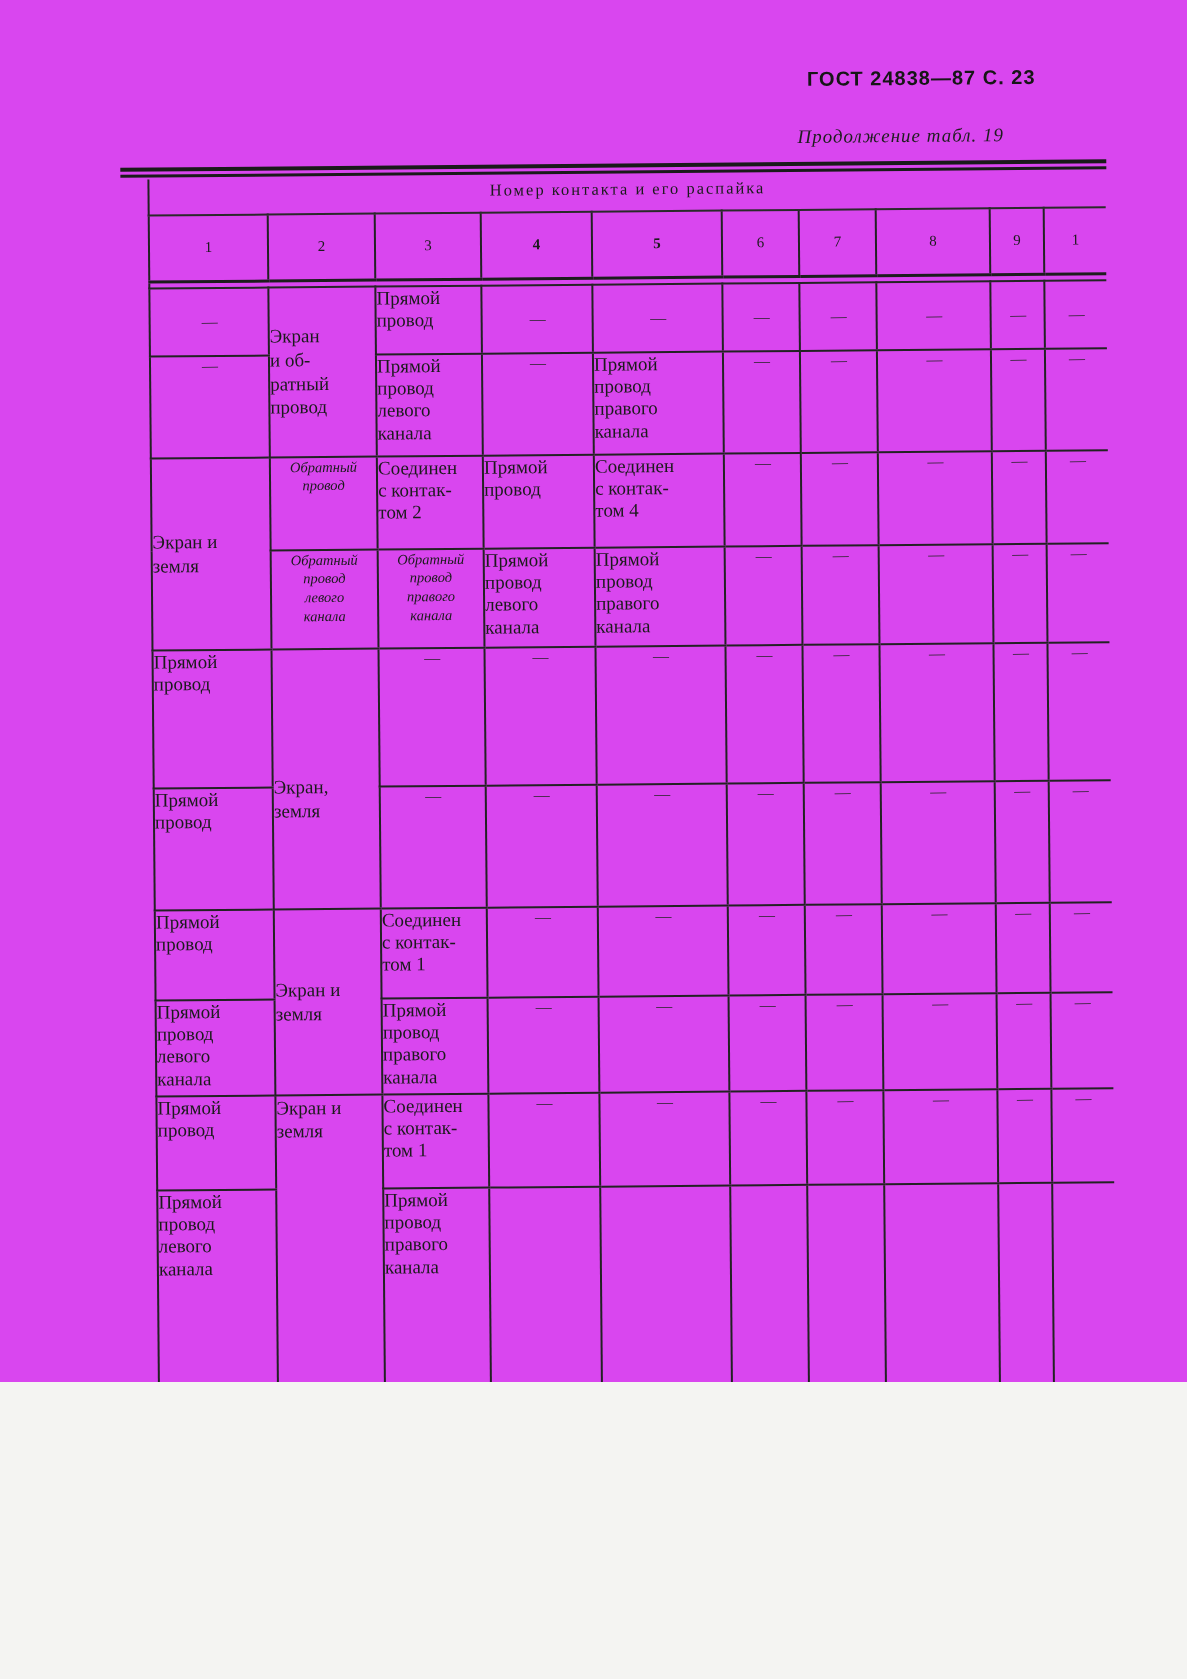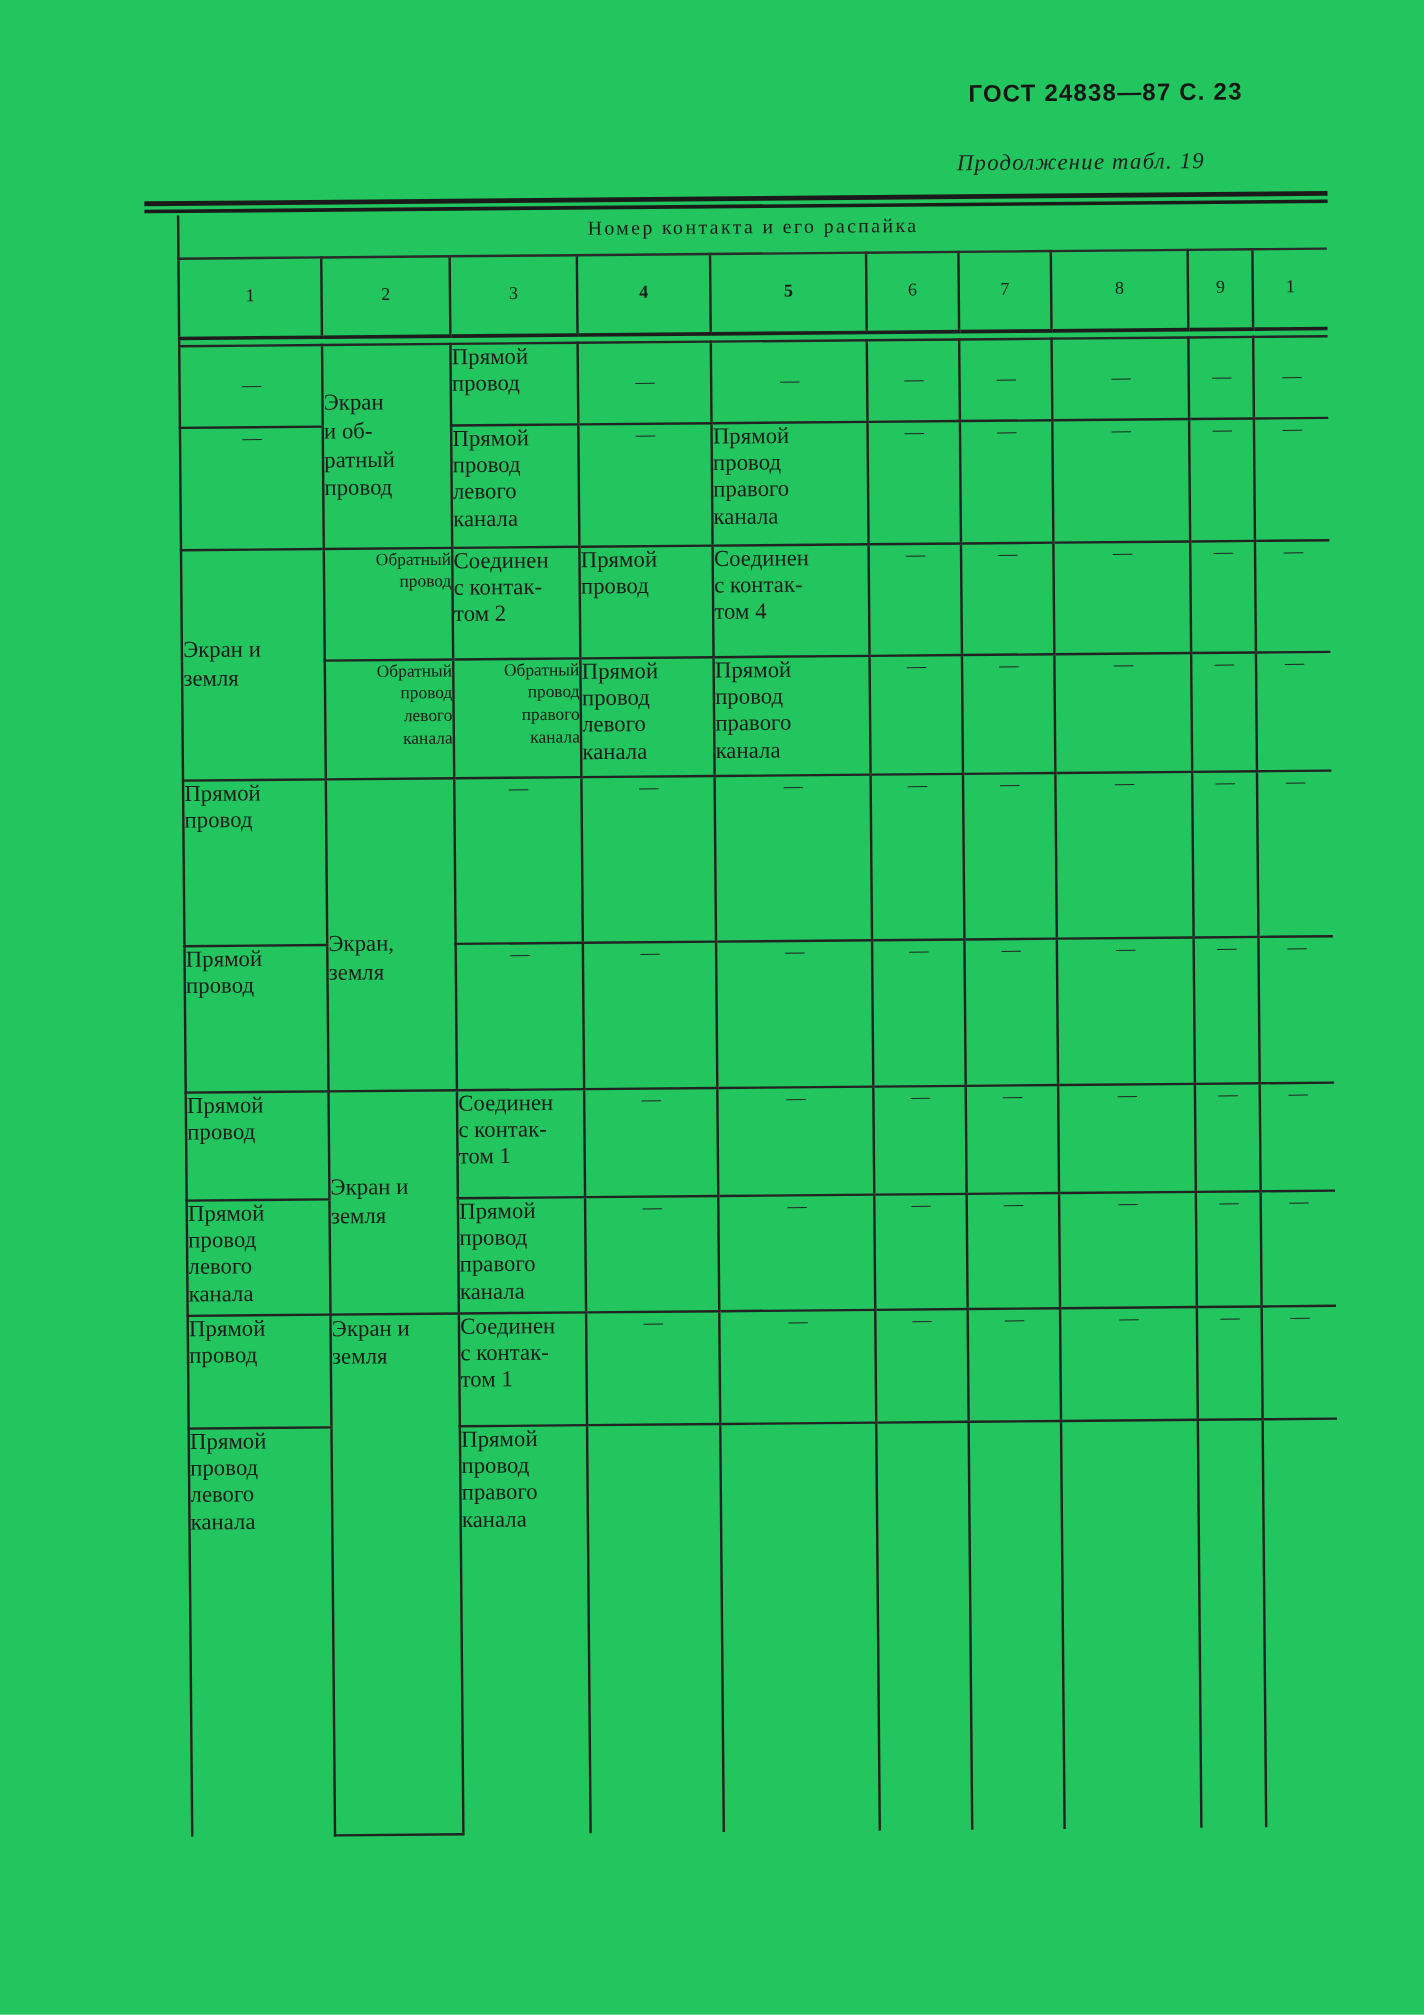--- a/index.html
+++ b/index.html
@@ -3,22 +3,22 @@
 <meta charset="utf-8">
 <style>
   html, body {
     margin: 0;
     padding: 0;
     background: #f4f4f2;
   }
   .page {
     position: relative;
     width: 1187px;
-    height: 1679px;
-    background: #22c55e;
+    height: 1382px;
+    background: #d946ef;
     overflow: hidden;
     font-family: "Liberation Serif", serif;
     color: #1b1b1b;
   }
   .scan-rot {
     position: absolute;
     left: 0; top: 0; width: 100%; height: 100%;
     transform: rotate(-0.5deg);
     transform-origin: 560px 820px;
   }
@@ -95,25 +95,26 @@
   td.txt {
     vertical-align: top;
     text-align: left;
     white-space: pre-line;
     line-height: 1.18;
     padding: 8px 2px 2px 9px;
     font-size: 19px;
   }
   td.sm {
     vertical-align: top;
-    text-align: right;
+    text-align: center;
     white-space: pre-line;
     line-height: 1.3;
     padding: 8px 1px 2px 1px;
     font-size: 14.5px;
+    font-style: italic;
   }
   td.groupcell {
     vertical-align: middle;
     text-align: left;
     white-space: pre-line;
     line-height: 1.25;
     padding: 2px 2px 2px 9px;
     font-size: 19px;
   }
   td.group-top {

